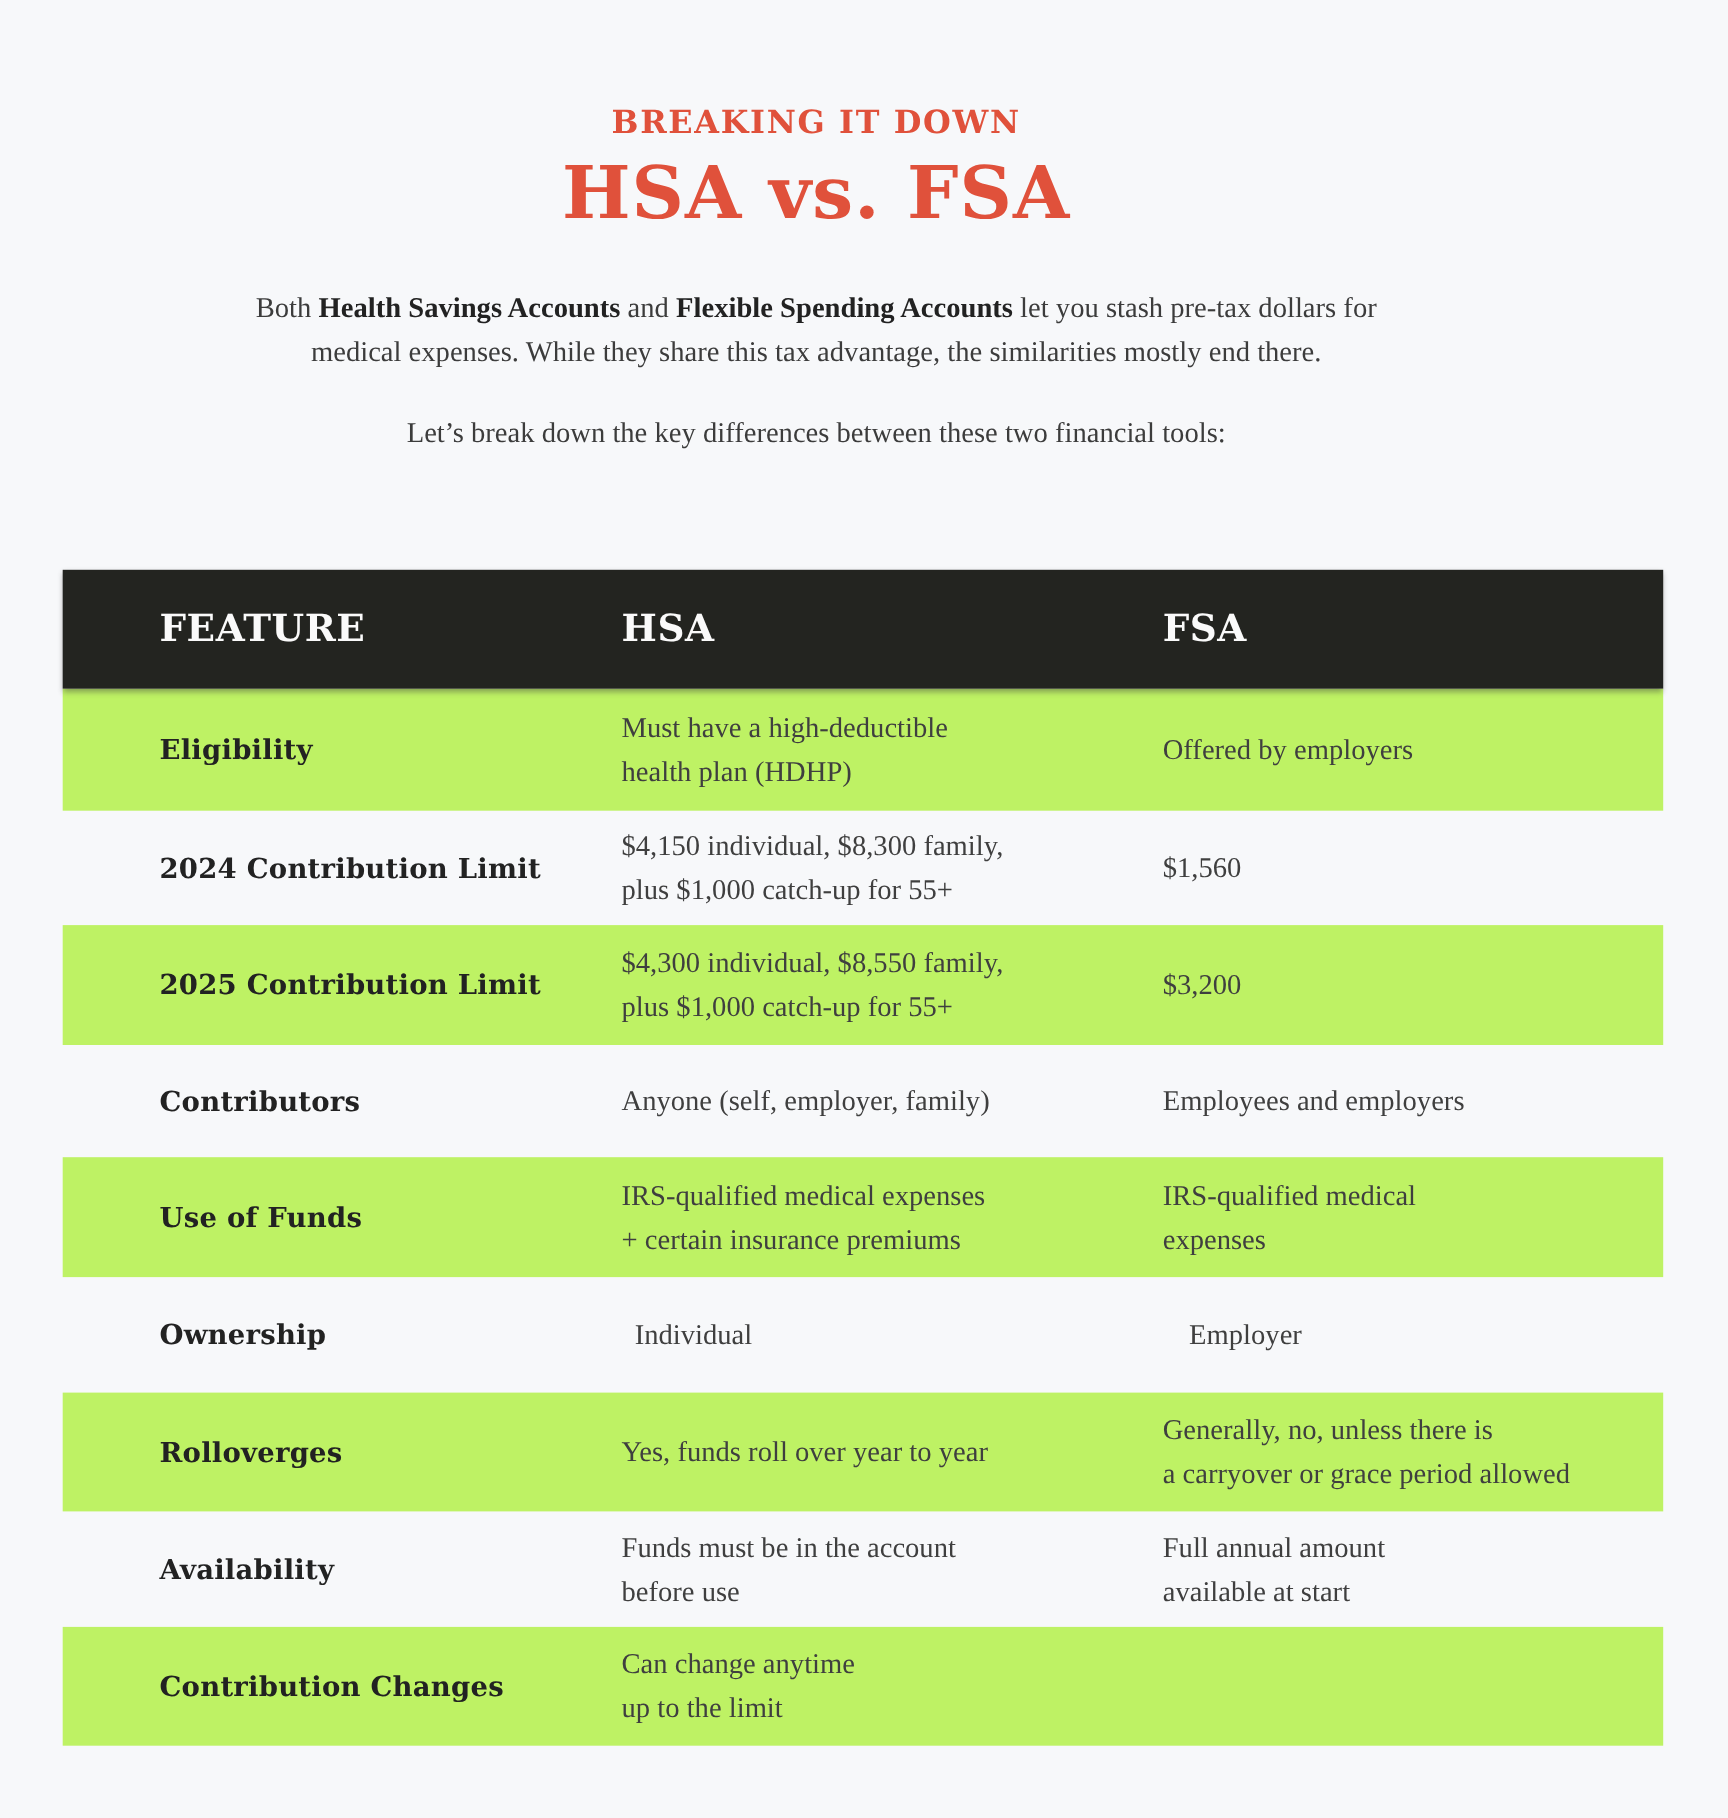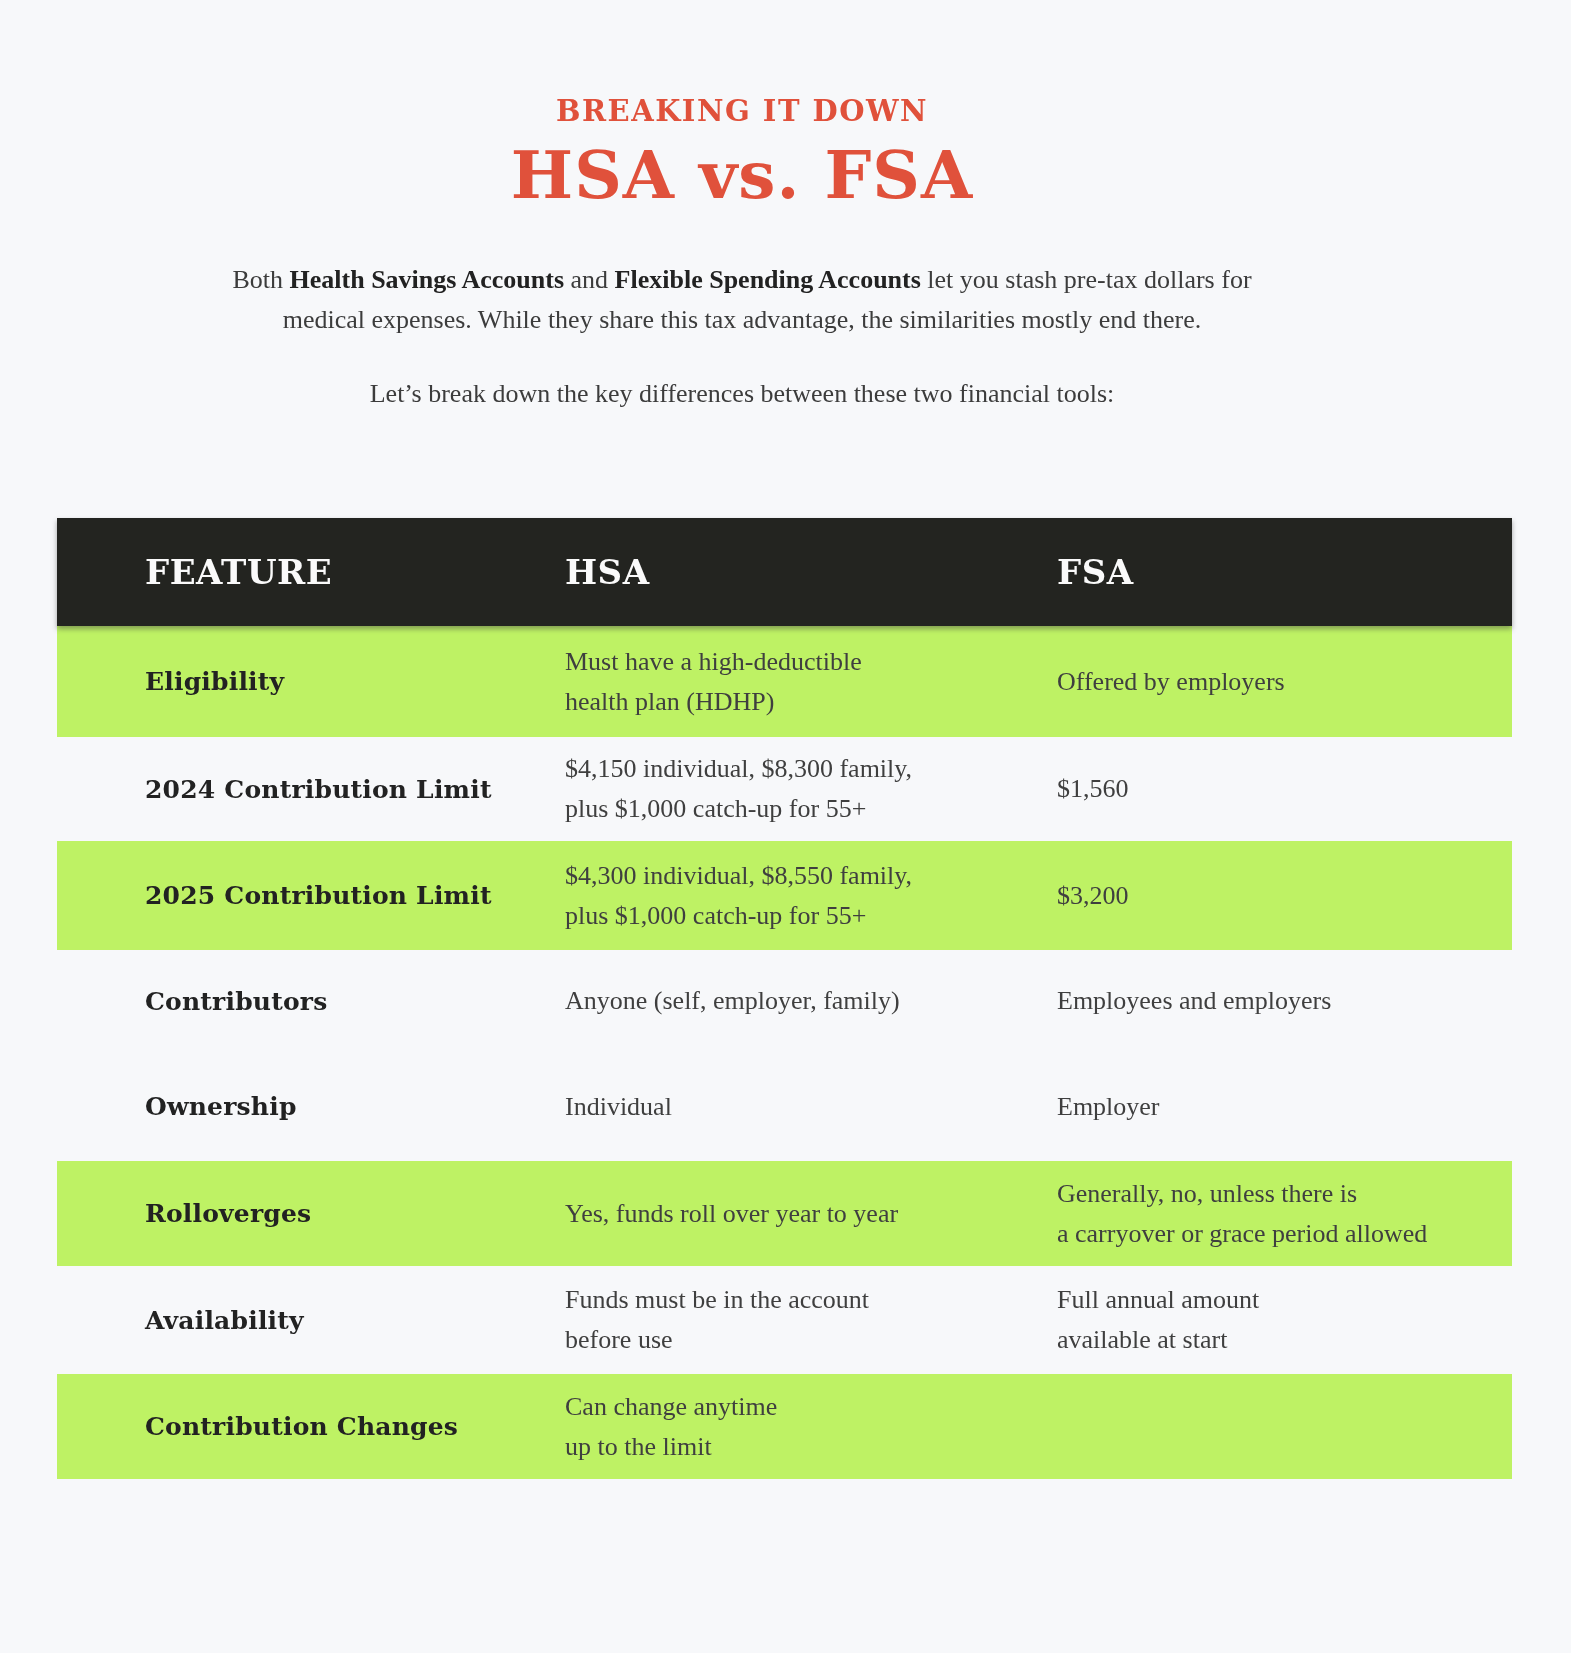--- a/index.html
+++ b/index.html
@@ -75,21 +75,21 @@
     display:grid;
     grid-template-columns:508px 492px 455px;
     align-items:center;
   }
   .row.white { background:#bef264; }
   .row:nth-child(1){ min-height:111px; }
   .row:nth-child(2){ min-height:104px; }
   .row:nth-child(3){ min-height:109px; }
   .row:nth-child(4){ min-height:102px; }
   .row:nth-child(5){ min-height:109px; }
-  .row:nth-child(6){ min-height:105px; }
+  .row:nth-child(6){ min-height:105px;gap:12px; }
   .row:nth-child(7){ min-height:108px; }
   .row:nth-child(8){ min-height:105px; }
   .row:nth-child(9){ min-height:108px; }
   .feature-label {
     font-family:"DejaVu Serif", serif;
     font-size:25px;
     font-weight:bold;
     color:#222222;
     letter-spacing:0.2px;
   }
@@ -140,20 +140,27 @@
 plus $1,000 catch-up for 55+</div>
       <div class="cell last">$3,200</div>
     </div>
 
     <div class="row">
       <div class="feature-label col1">Contributors</div>
       <div class="cell">Anyone (self, employer, family)</div>
       <div class="cell last">Employees and employers</div>
     </div>
 
+    <div class="row white">
+      <div class="feature-label col1">Use of Funds</div>
+      <div class="cell">IRS-qualified medical expenses
++ certain insurance premiums</div>
+      <div class="cell last">IRS-qualified medical
+expenses</div>
+    </div>
 
     <div class="row">
       <div class="feature-label col1">Ownership</div>
       <div class="cell">Individual</div>
       <div class="cell last">Employer</div>
     </div>
 
     <div class="row white">
       <div class="feature-label col1">Rolloverges</div>
       <div class="cell">Yes, funds roll over year to year</div>

